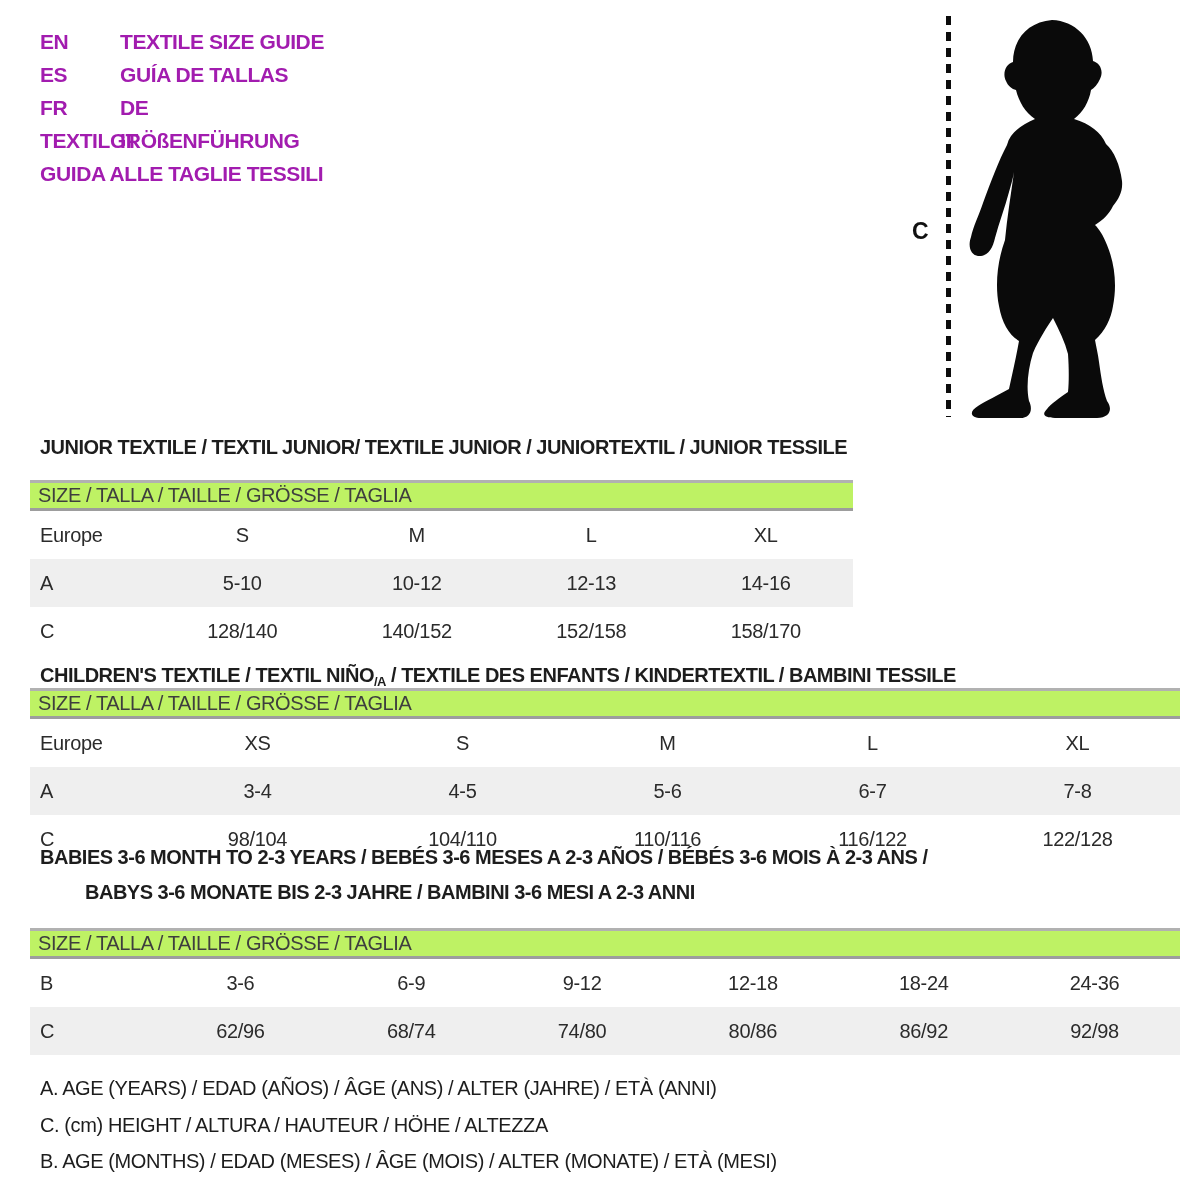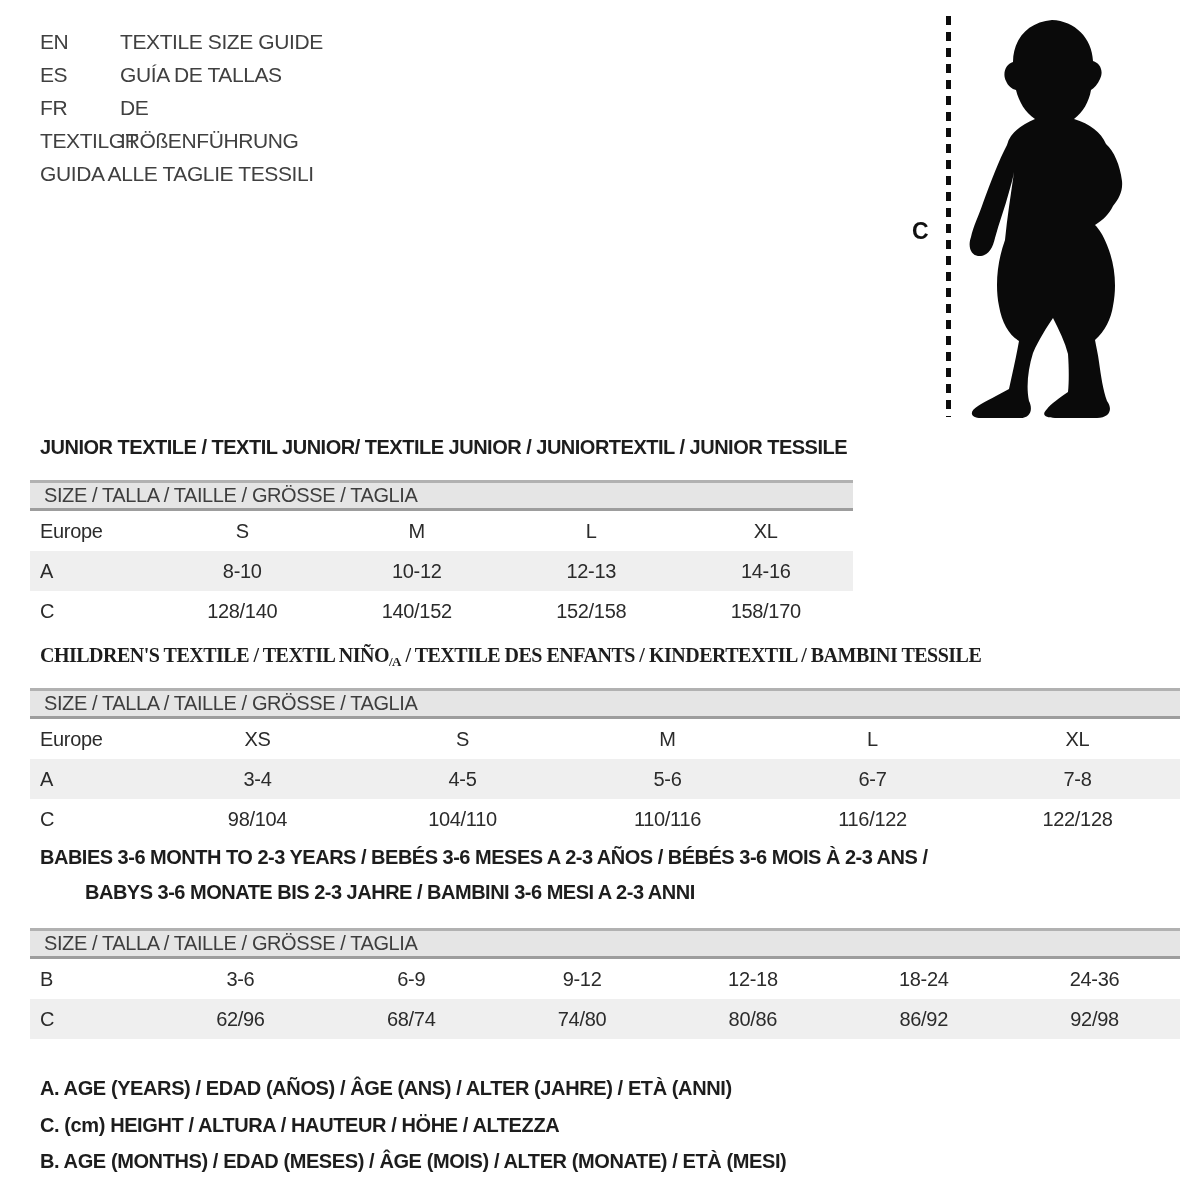--- a/index.html
+++ b/index.html
@@ -5,49 +5,49 @@
   html,body{margin:0;padding:0;}
   body{
     width:1200px;height:1200px;background:#ffffff;position:relative;
     font-family:"Liberation Sans", sans-serif;color:#262626;overflow:hidden;
     -webkit-font-smoothing:antialiased;
   }
   .abs{position:absolute;}
 
   
   .lang-list{left:40px;top:30px;display:grid;grid-template-columns:80px auto;row-gap:9px;}
-  .lang-code,.lang-label{font-weight:normal;font-size:21px;letter-spacing:-0.4px;color:#404040;white-space:nowrap;}
+  .lang-code,.lang-label{font-weight:bold;font-size:21px;letter-spacing:-0.4px;color:#a21caf;white-space:nowrap;}
 
   
   .measure-line{
     left:946px;top:16px;width:5px;height:401px;
     background:repeating-linear-gradient(to bottom,#0c0c0c 0 9px,transparent 9px 16px);
   }
   .figure-label{left:912px;top:218px;font-size:23px;font-weight:bold;color:#111;}
   .silhouette{left:962px;top:18px;}
 
   
   .section-title{font-weight:bold;font-size:20px;letter-spacing:-0.5px;color:#1d1d1d;white-space:nowrap;}
   .sub-small{font-size:13px;vertical-align:-4px;font-weight:bold;}
 
   
   .size-table{background:#fff;}
   .t-header{
-    height:25px;background:#e5e5e5;border-top:3px solid #b1b1b1;border-bottom:3px solid #9d9d9d;
-    display:flex;align-items:center;padding-left:14px;
+    height:25px;background:#bef264;border-top:3px solid #b1b1b1;border-bottom:3px solid #9d9d9d;
+    display:flex;align-items:center;padding-left:8px;
     font-size:20px;letter-spacing:-0.4px;color:#3e3e3e;
   }
-  .t-row{display:flex;height:40px;align-items:center;font-size:20px;letter-spacing:-0.3px;color:#2b2b2b;}
+  .t-row{display:flex;height:48px;align-items:center;font-size:20px;letter-spacing:-0.3px;color:#2b2b2b;}
   .t-row.alt{background:#efefef;}
   .cell-label{width:115px;padding-left:10px;flex:0 0 auto;}
   .cell{flex:1 1 0;text-align:center;}
 
   
   .legend{left:40px;top:1070px;}
-  .legend-line{font-weight:bold;font-size:20px;letter-spacing:-0.4px;line-height:36.5px;color:#1d1d1d;white-space:nowrap;}
+  .legend-line{font-weight:normal;font-size:20px;letter-spacing:-0.4px;line-height:36.5px;color:#1d1d1d;white-space:nowrap;}
 </style>
 </head>
 <body>
 
 <div class="abs lang-list">
   <span class="lang-code">EN</span>
   <span class="lang-label">TEXTILE SIZE GUIDE</span>
   <span class="lang-code">ES</span>
   <span class="lang-label">GUÍA DE TALLAS</span>
   <span class="lang-code">FR</span>
@@ -111,35 +111,35 @@
   <div class="t-header">SIZE / TALLA / TAILLE / GRÖSSE / TAGLIA</div>
   <div class="t-row">
     <span class="cell-label">Europe</span>
     <span class="cell">S</span>
     <span class="cell">M</span>
     <span class="cell">L</span>
     <span class="cell">XL</span>
   </div>
   <div class="t-row alt">
     <span class="cell-label">A</span>
-    <span class="cell">8-10</span>
+    <span class="cell">5-10</span>
     <span class="cell">10-12</span>
     <span class="cell">12-13</span>
     <span class="cell">14-16</span>
   </div>
   <div class="t-row">
     <span class="cell-label">C</span>
     <span class="cell">128/140</span>
     <span class="cell">140/152</span>
     <span class="cell">152/158</span>
     <span class="cell">158/170</span>
   </div>
 </div>
 
-<div class="abs section-title" style="left:40px;top:644px;font-family:Liberation Serif, serif;"><span>CHILDREN'S TEXTILE / TEXTIL NIÑO</span><span class="sub-small">/A</span><span> / TEXTILE DES ENFANTS / KINDERTEXTIL / BAMBINI TESSILE</span></div>
+<div class="abs section-title" style="left:40px;top:664px;"><span>CHILDREN'S TEXTILE / TEXTIL NIÑO</span><span class="sub-small">/A</span><span> / TEXTILE DES ENFANTS / KINDERTEXTIL / BAMBINI TESSILE</span></div>
 
 <div class="abs size-table" style="left:30px;top:688px;width:1150px;">
   <div class="t-header">SIZE / TALLA / TAILLE / GRÖSSE / TAGLIA</div>
   <div class="t-row">
     <span class="cell-label">Europe</span>
     <span class="cell">XS</span>
     <span class="cell">S</span>
     <span class="cell">M</span>
     <span class="cell">L</span>
     <span class="cell">XL</span>

